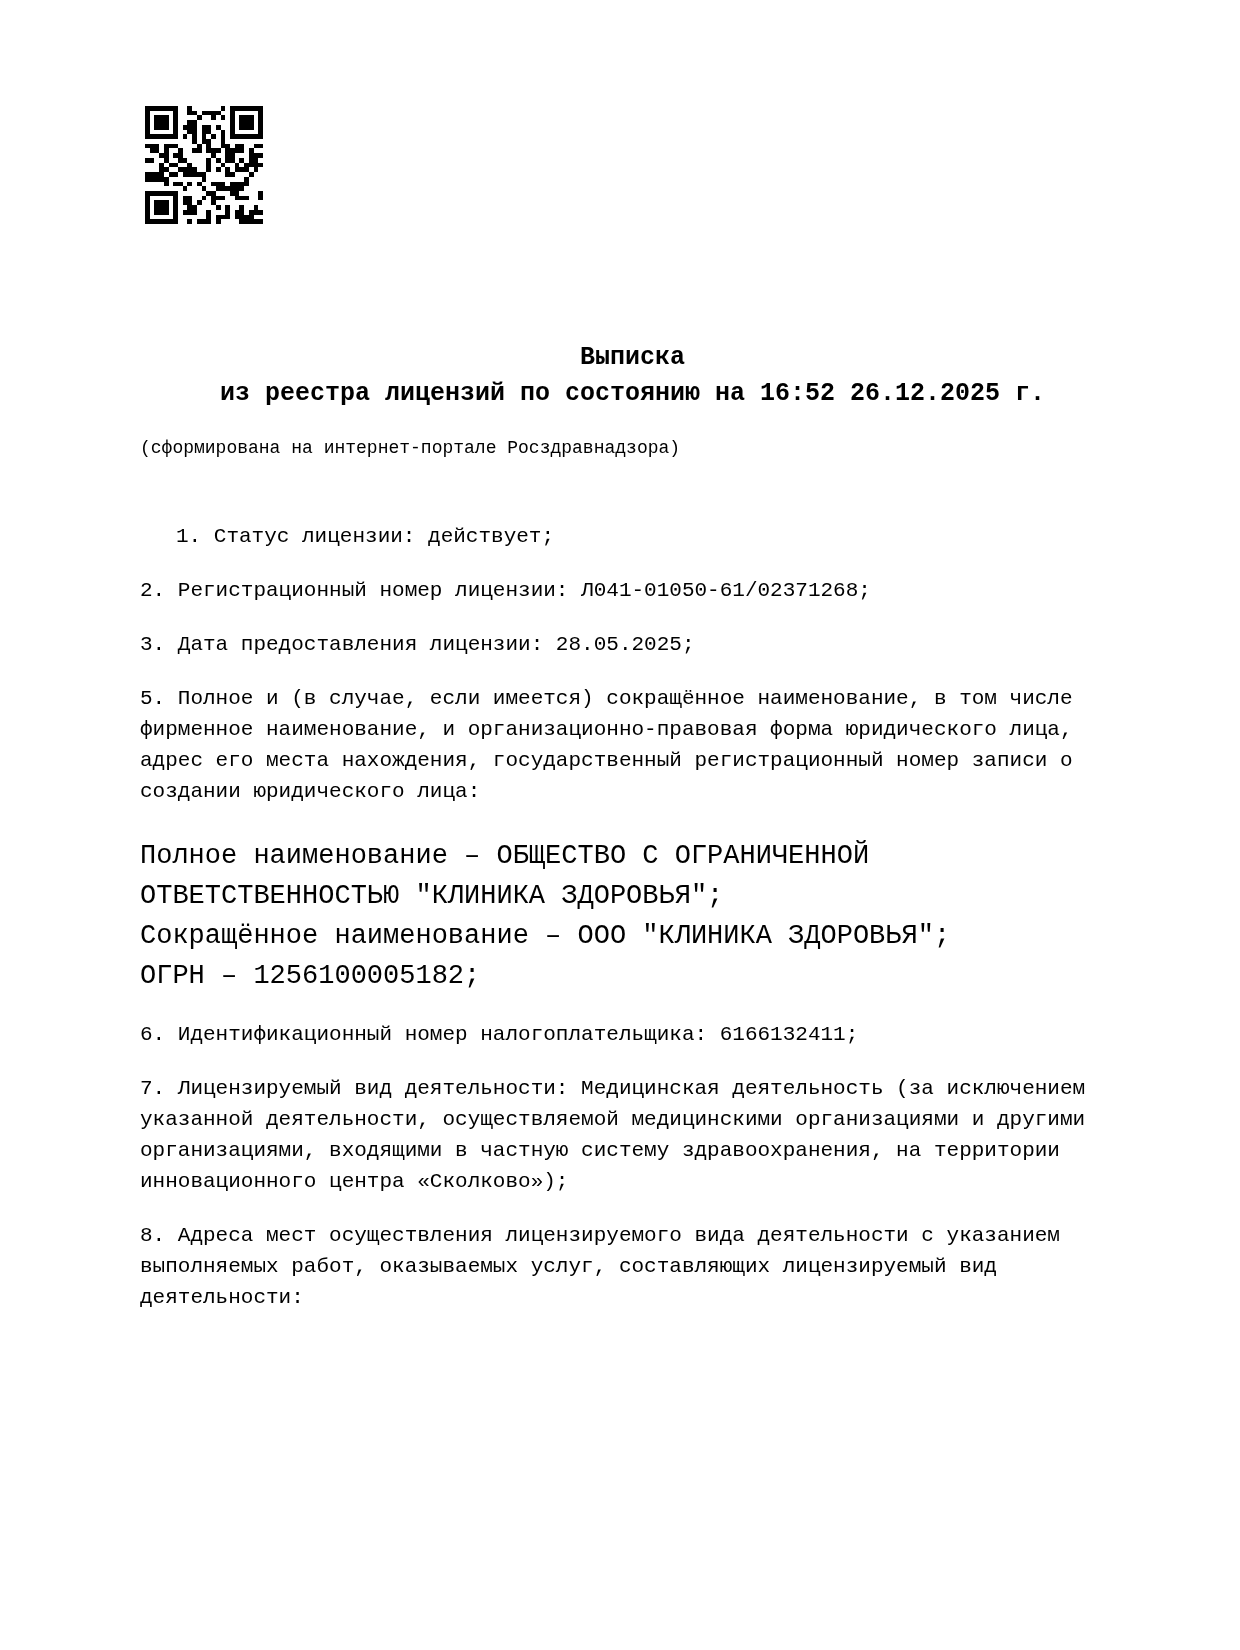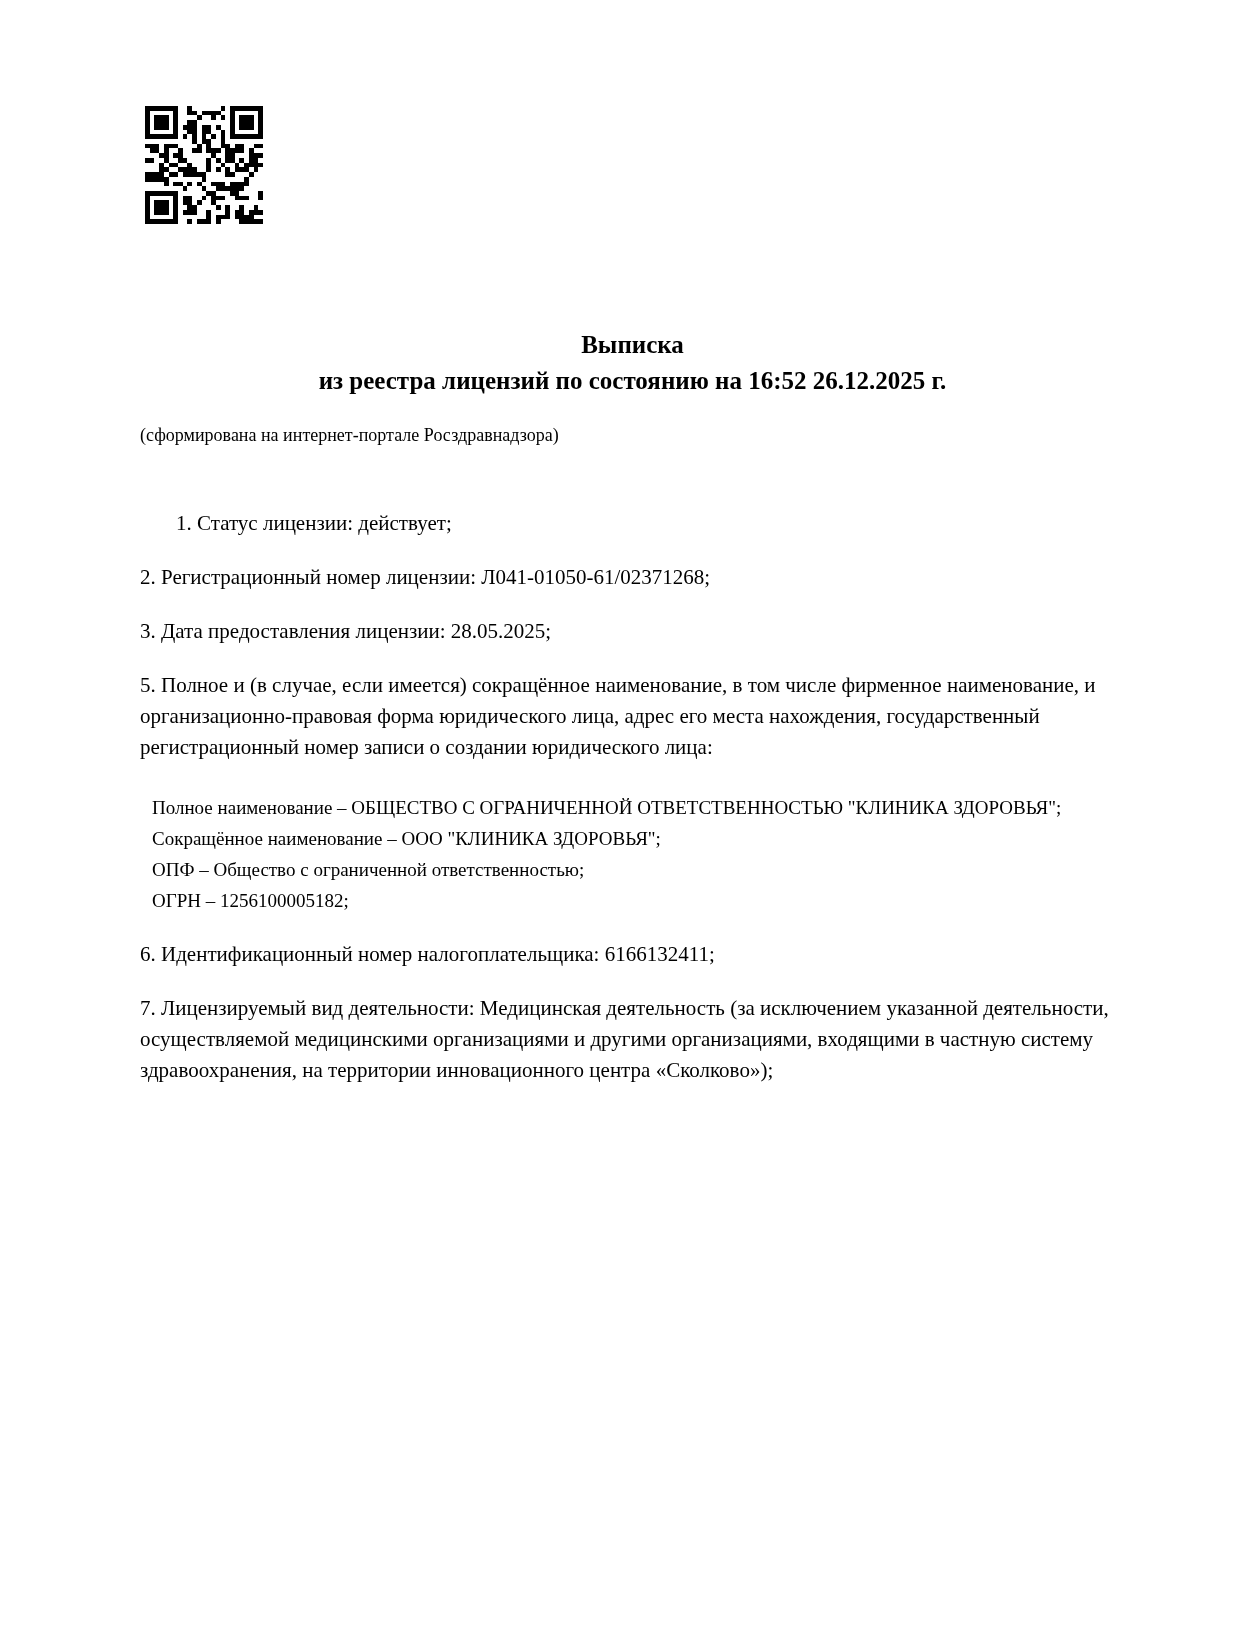--- a/index.html
+++ b/index.html
@@ -18,22 +18,23 @@
     position:absolute;
     left:145px;
     top:106px;
     width:118px;
     height:118px;
     fill:#000;
   }
   .content {
     position:absolute;
     left:140px;
-    top:5px;
+    top:18px;
     width:985px;
+    font-family:Liberation Mono, monospace;
   }
   .title {
     margin-top:322px;
     font-size:25px;
     font-weight:bold;
     line-height:36px;
     text-align:center;
   }
   .subtitle {
     margin-top:25px;
@@ -46,23 +47,22 @@
     font-size:21px;
     line-height:31px;
     text-align:left;
   }
   .para.first {
     margin-top:62px;
     margin-left:36px;
   }
   .org-block { margin-top:29px; }
   .org-block .line {
-    font-size:19px;
-    line-height:31px;
-    margin-left:12px;
+    font-size:27px;
+    line-height:40px;
   }
 </style>
 </head>
 <body>
 
 <div class="page">
 
   <svg id="qr" class="qr" viewBox="0 0 25 25" shape-rendering="crispEdges">
       <rect x="0" y="0" width="1" height="1"></rect>
       <rect x="1" y="0" width="1" height="1"></rect>
@@ -376,21 +376,21 @@
     <div class="subtitle">(сформирована на интернет-портале Росздравнадзора)</div>
 
     <div class="para first">1. Статус лицензии: действует;</div>
     <div class="para">2. Регистрационный номер лицензии: Л041-01050-61/02371268;</div>
     <div class="para">3. Дата предоставления лицензии: 28.05.2025;</div>
     <div class="para">5. Полное и (в случае, если имеется) сокращённое наименование, в том числе фирменное наименование, и организационно-правовая форма юридического лица, адрес его места нахождения, государственный регистрационный номер записи о создании юридического лица:</div>
 
     <div class="org-block">
       <div class="line">Полное наименование – ОБЩЕСТВО С ОГРАНИЧЕННОЙ ОТВЕТСТВЕННОСТЬЮ "КЛИНИКА ЗДОРОВЬЯ";</div>
       <div class="line">Сокращённое наименование – ООО "КЛИНИКА ЗДОРОВЬЯ";</div>
-      <div class="line">ОПФ – Общество с ограниченной ответственностью;</div>
       <div class="line">ОГРН – 1256100005182;</div>
     </div>
 
     <div class="para">6. Идентификационный номер налогоплательщика: 6166132411;</div>
     <div class="para">7. Лицензируемый вид деятельности: Медицинская деятельность (за исключением указанной деятельности, осуществляемой медицинскими организациями и другими организациями, входящими в частную систему здравоохранения, на территории инновационного центра «Сколково»);</div>
+    <div class="para">8. Адреса мест осуществления лицензируемого вида деятельности с указанием выполняемых работ, оказываемых услуг, составляющих лицензируемый вид деятельности:</div>
 
   </div>
 </div>
 
 </body></html>

